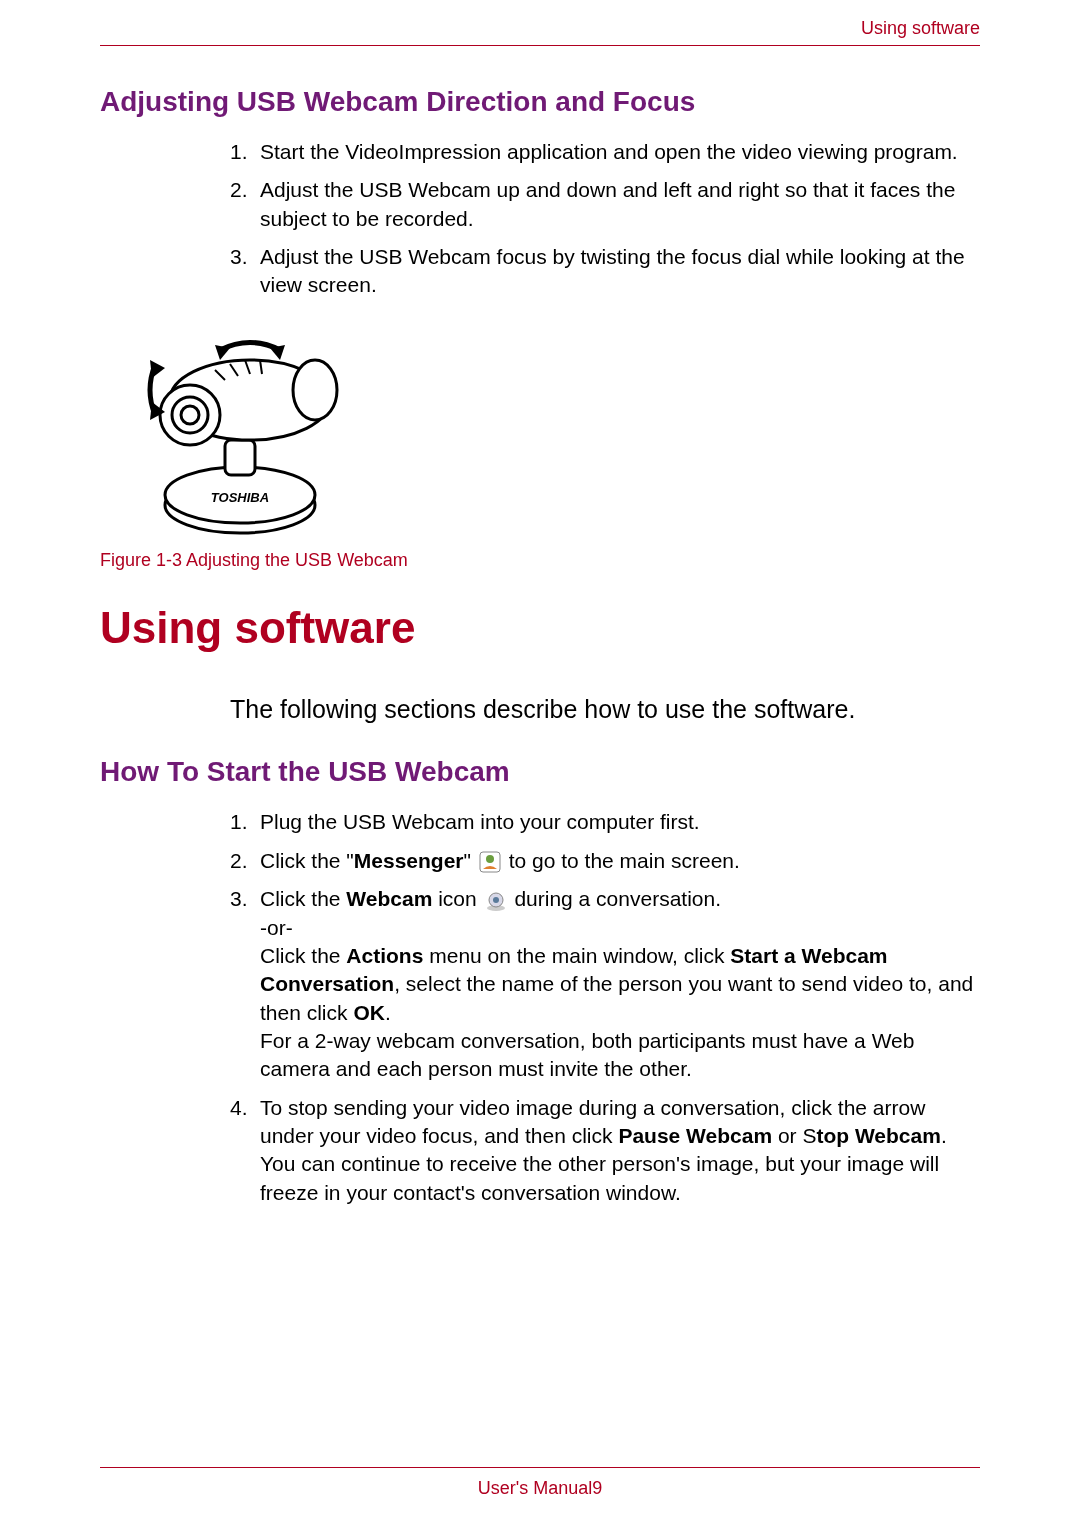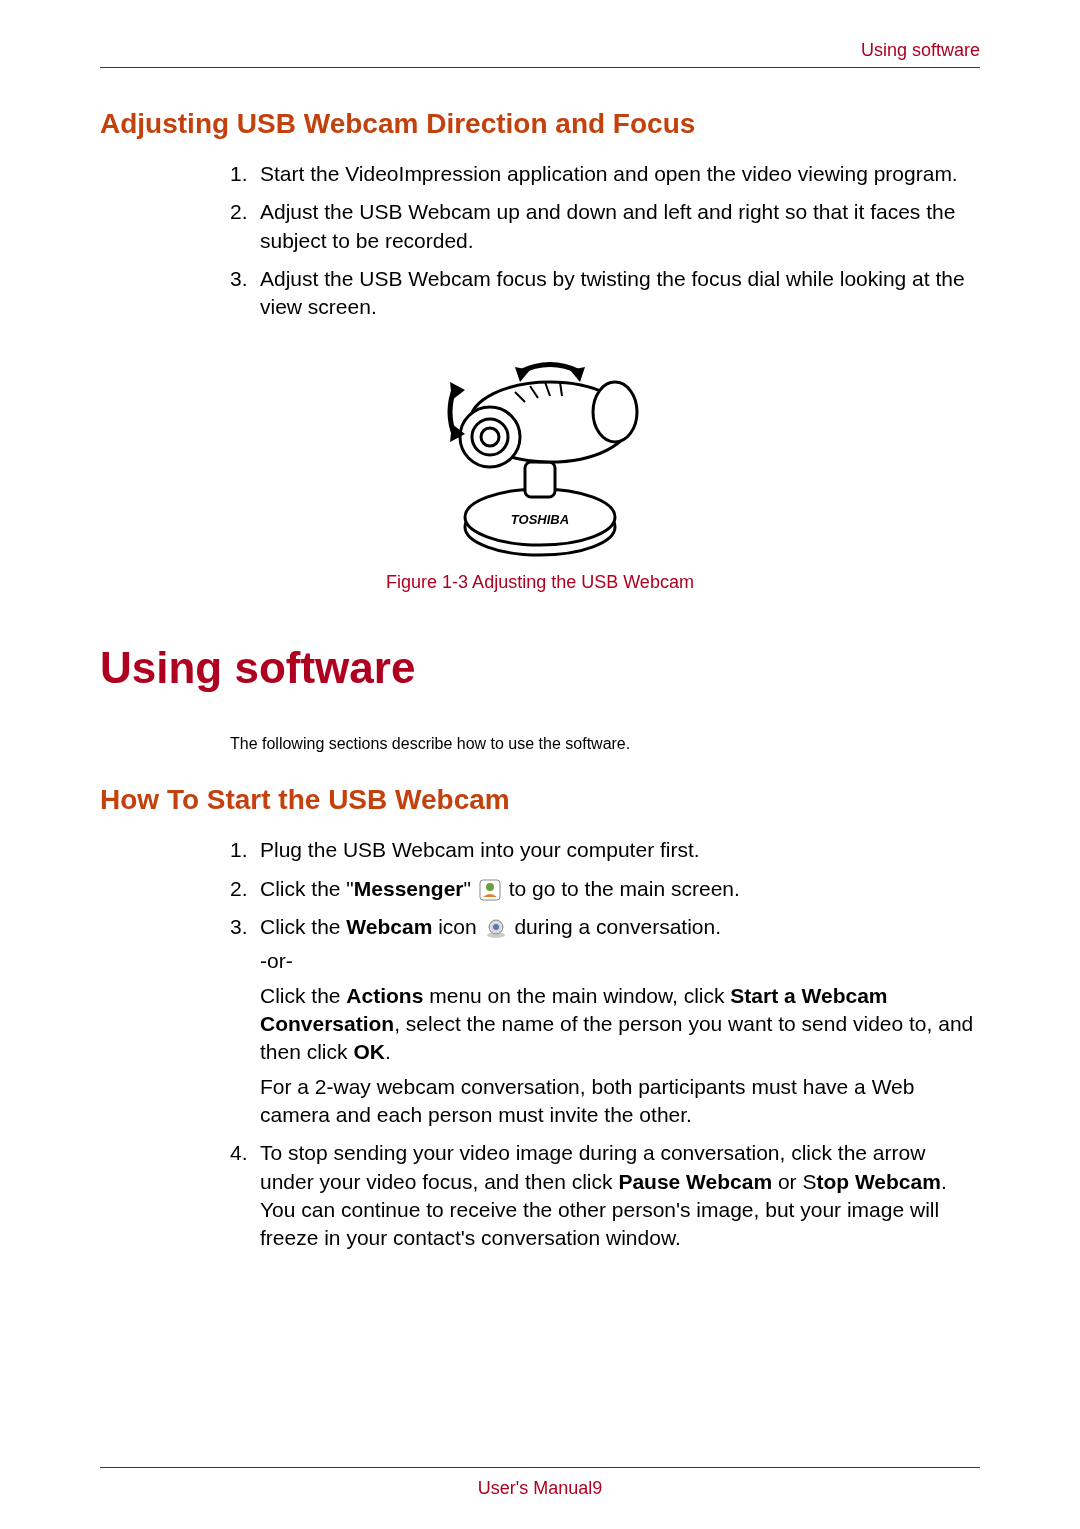--- a/index.html
+++ b/index.html
@@ -5,35 +5,35 @@
   * { margin: 0; padding: 0; box-sizing: border-box; }
   body {
     font-family: Arial, Helvetica, sans-serif;
     background: #fff;
     width: 1080px;
     height: 1529px;
     position: relative;
     color: #000;
   }
   .page {
-    padding: 40px 100px 30px 100px;
+    padding: 18px 100px 30px 100px;
     height: 100%;
     display: flex;
     flex-direction: column;
   }
   .header-right {
     text-align: right;
     color: #b00020;
     font-size: 18px;
     padding-bottom: 6px;
     border-bottom: 1.5px solid #b00020;
     margin-bottom: 40px;
   }
   h2.section-heading {
-    color: #c2410c;
+    color: #701a75;
     font-size: 28px;
     font-weight: bold;
     margin-bottom: 20px;
   }
   h1.main-heading {
     color: #b00020;
     font-size: 44px;
     font-weight: bold;
     margin-top: 30px;
     margin-bottom: 40px;
@@ -49,48 +49,47 @@
     margin-bottom: 10px;
     position: relative;
     padding-left: 30px;
   }
   ol.numbered > li .num {
     position: absolute;
     left: 0;
     top: 0;
   }
   .figure-block {
-    text-align: center;
-    margin: 20px 0 20px 0;
+    text-align: left;
+    margin: 20px 0 2px 0;
   }
   .figure-img {
     display: inline-block;
     width: 280px;
     height: 210px;
   }
   .figure-caption {
     font-size: 18px;
     color: #b00020;
     margin-top: 6px;
   }
   .body-para {
-    font-size: 16px;
+    font-size: 25px;
     margin-left: 130px;
     margin-bottom: 30px;
     line-height: 1.35;
   }
   .inline-icon {
     display: inline-block;
     vertical-align: middle;
     width: 22px;
     height: 22px;
     margin: 0 2px;
   }
   .sub {
-    margin-top: 6px;
   }
   .footer {
     margin-top: auto;
     border-top: 1.5px solid #b00020;
     padding-top: 10px;
     display: flex;
     justify-content: center;
     color: #b00020;
     font-size: 18px;
   }

